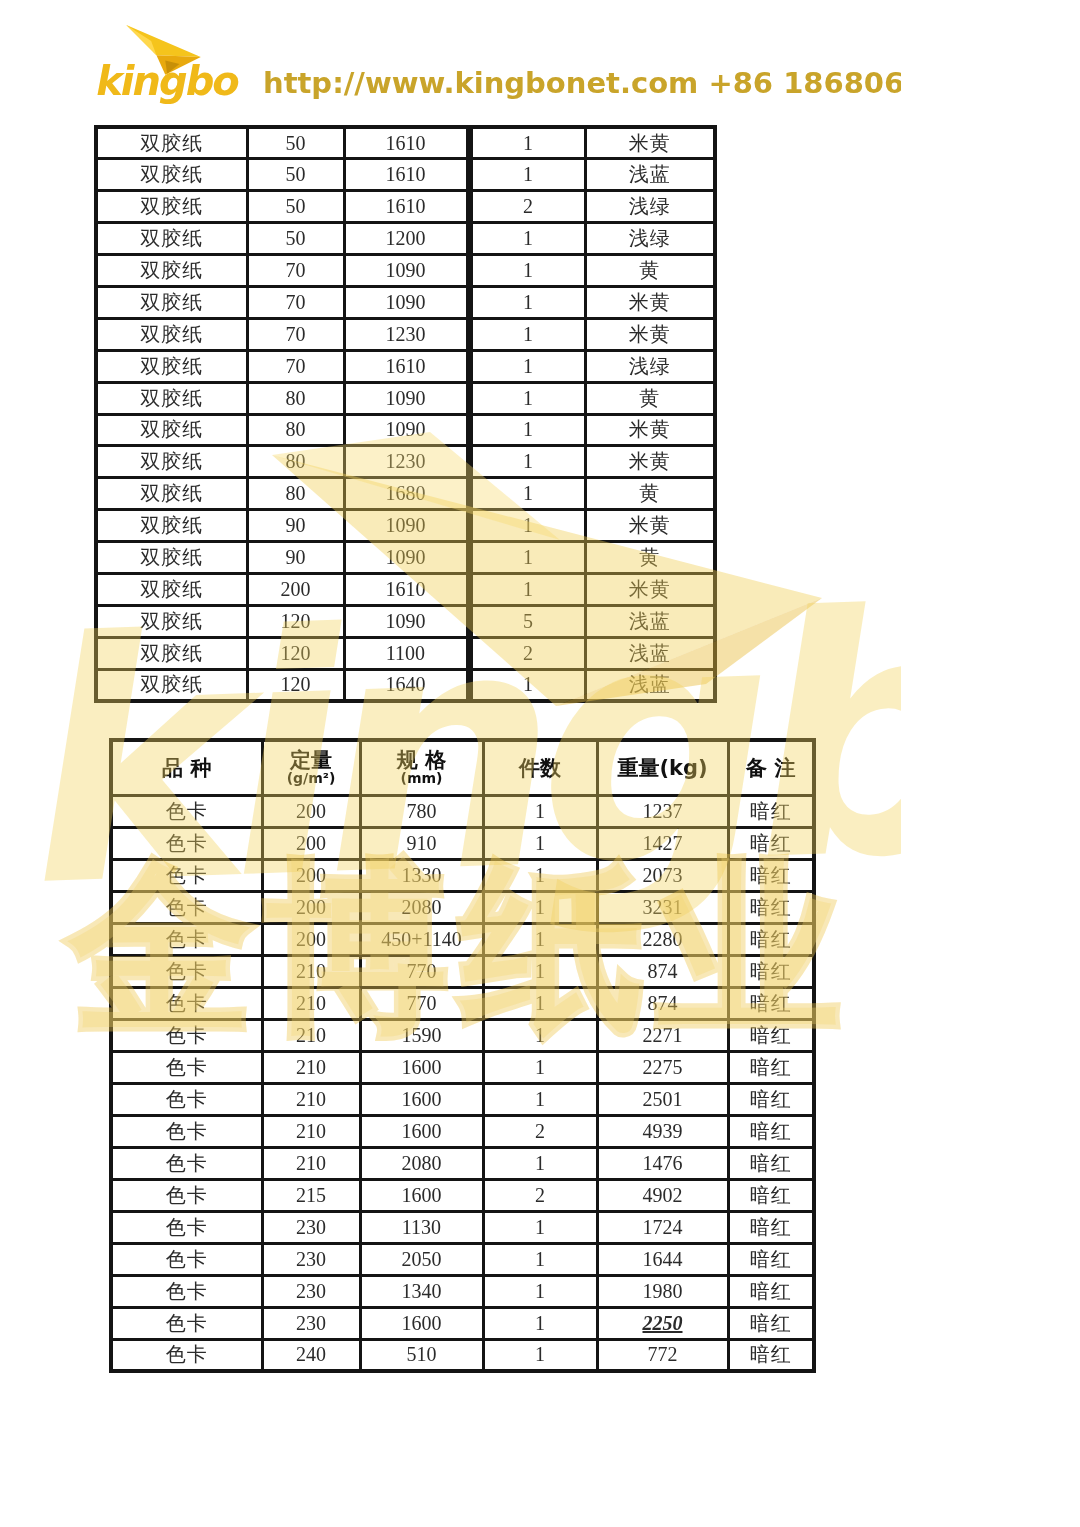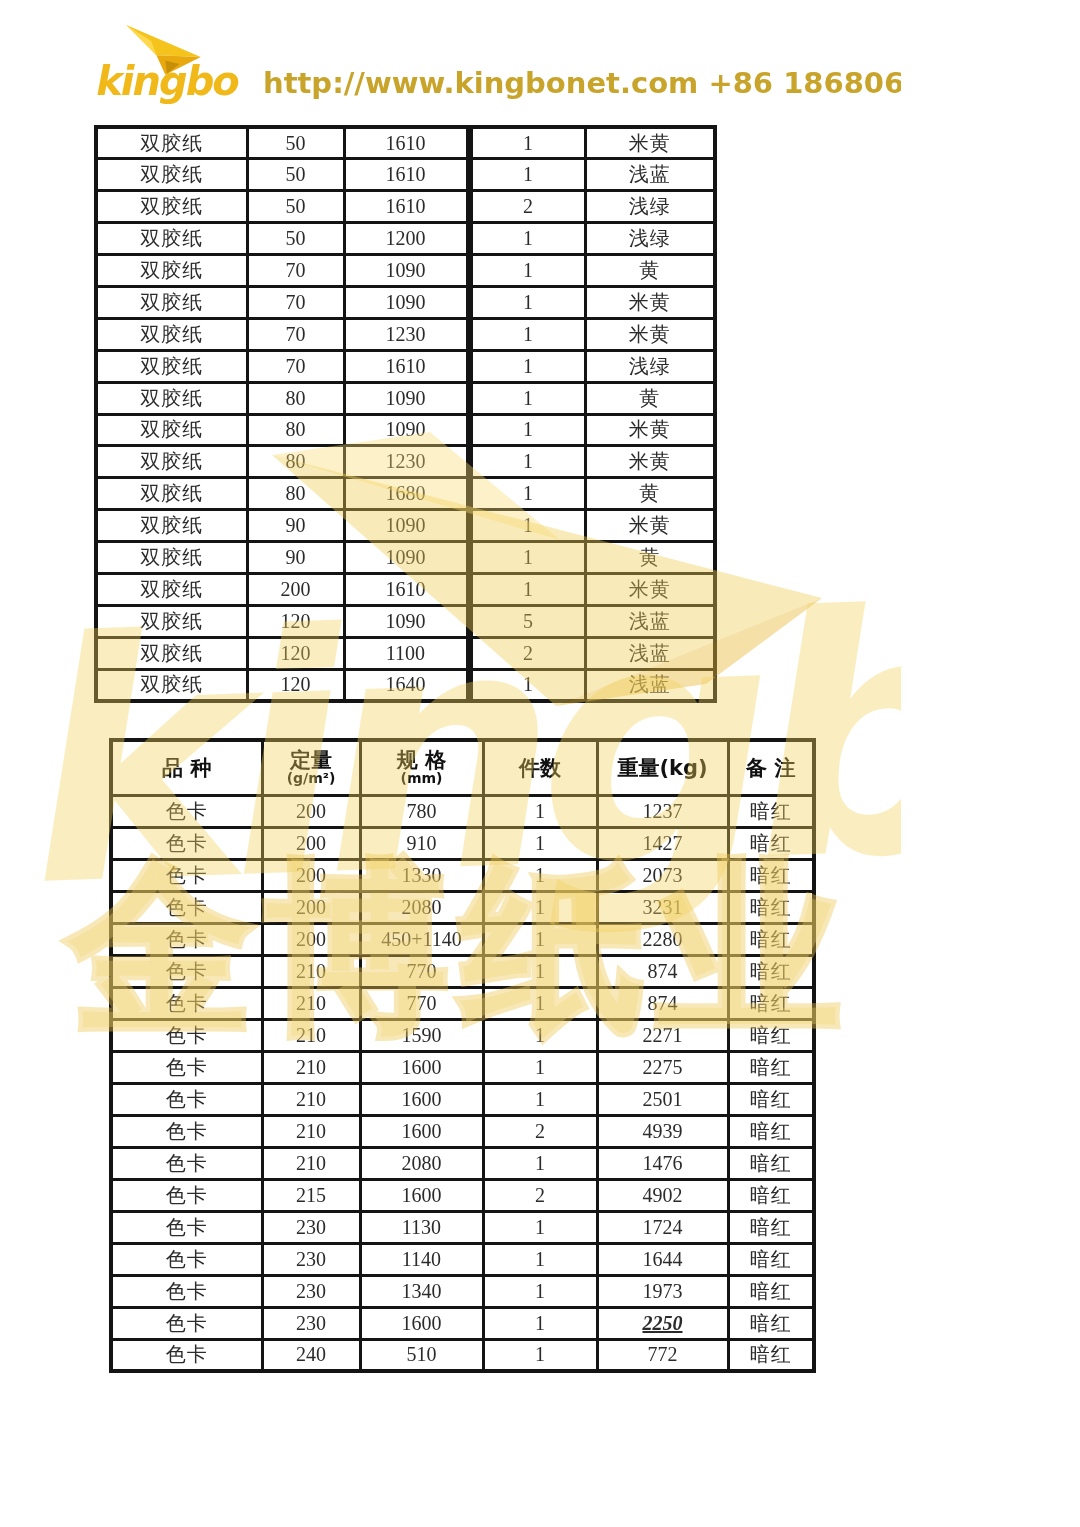--- a/index.html
+++ b/index.html
@@ -341,31 +341,31 @@
           <td class="cjk">色卡</td>
           <td>230</td>
           <td>1130</td>
           <td>1</td>
           <td>1724</td>
           <td class="cjk">暗红</td>
         </tr>
         <tr>
           <td class="cjk">色卡</td>
           <td>230</td>
-          <td>1140</td>
+          <td>2050</td>
           <td>1</td>
           <td>1644</td>
           <td class="cjk">暗红</td>
         </tr>
         <tr>
           <td class="cjk">色卡</td>
           <td>230</td>
           <td>1340</td>
           <td>1</td>
-          <td>1973</td>
+          <td>1980</td>
           <td class="cjk">暗红</td>
         </tr>
         <tr>
           <td class="cjk">色卡</td>
           <td>230</td>
           <td>1600</td>
           <td>1</td>
           <td class="wt-special">2250</td>
           <td class="cjk">暗红</td>
         </tr>

